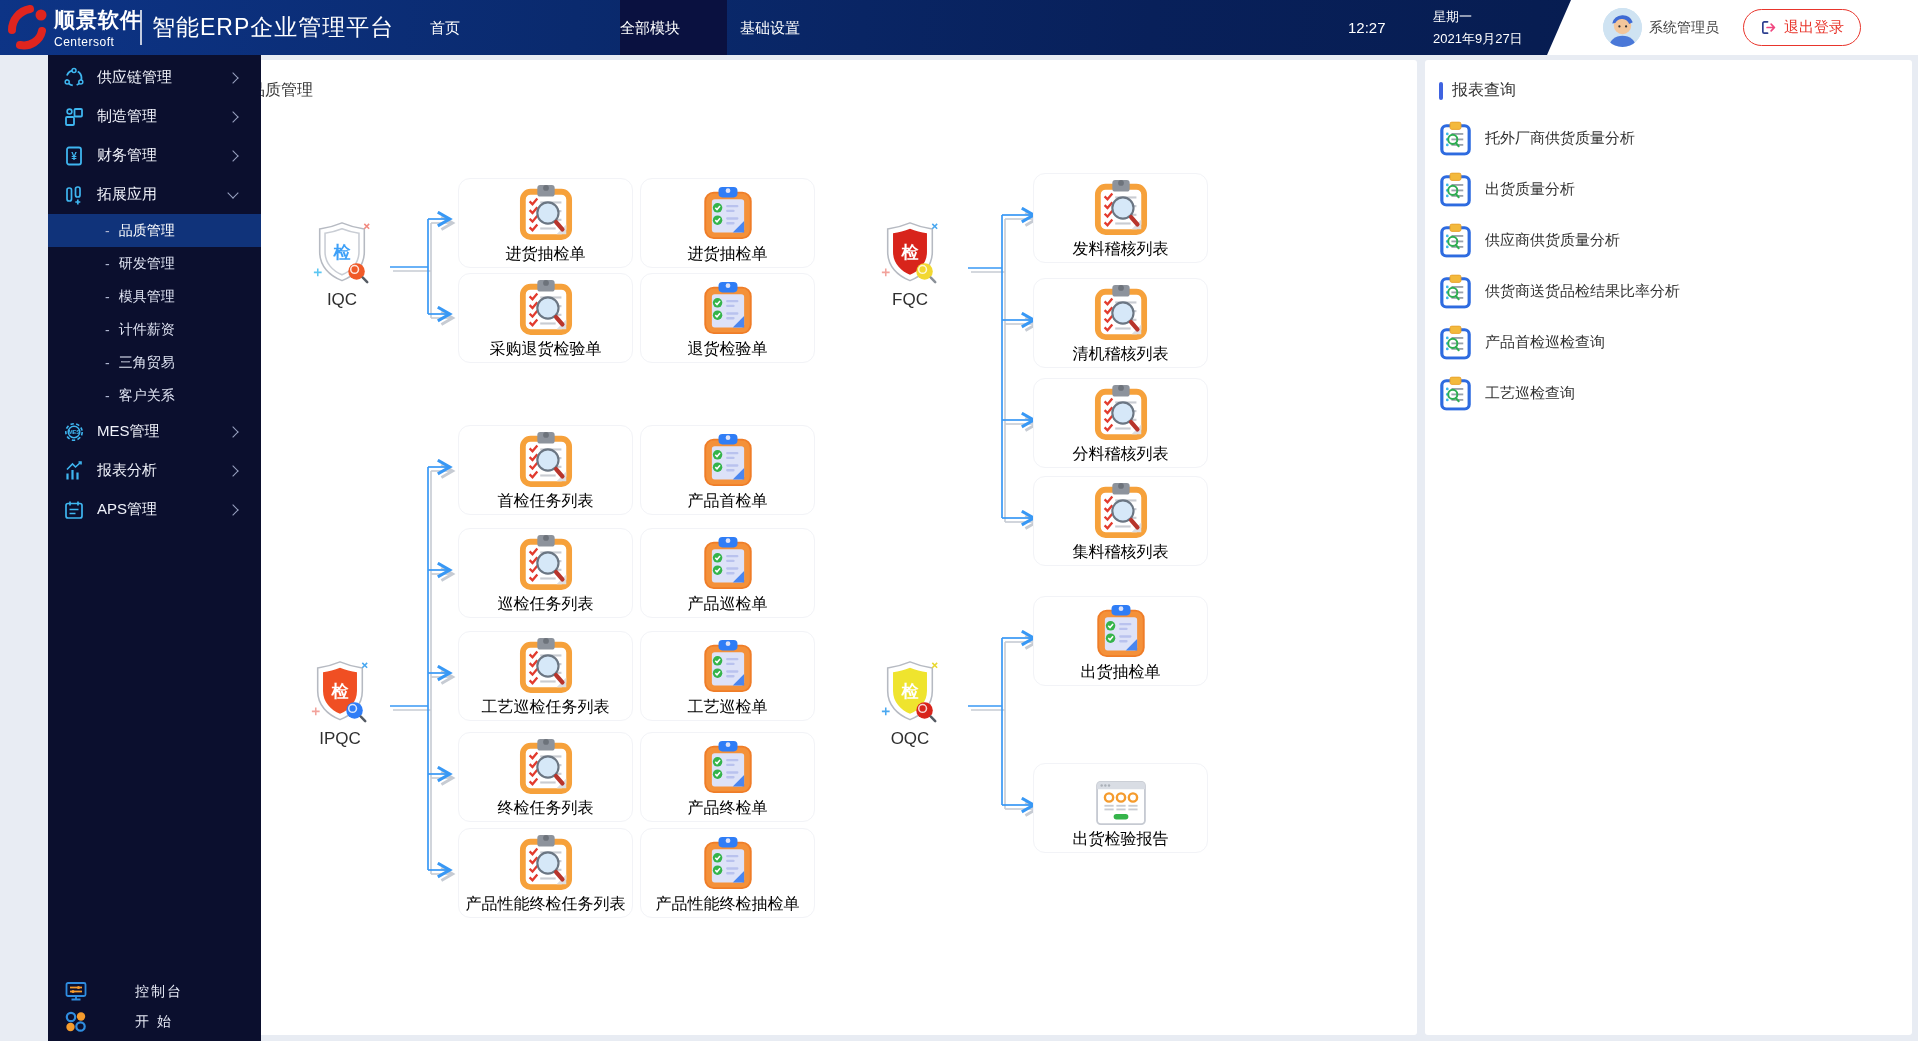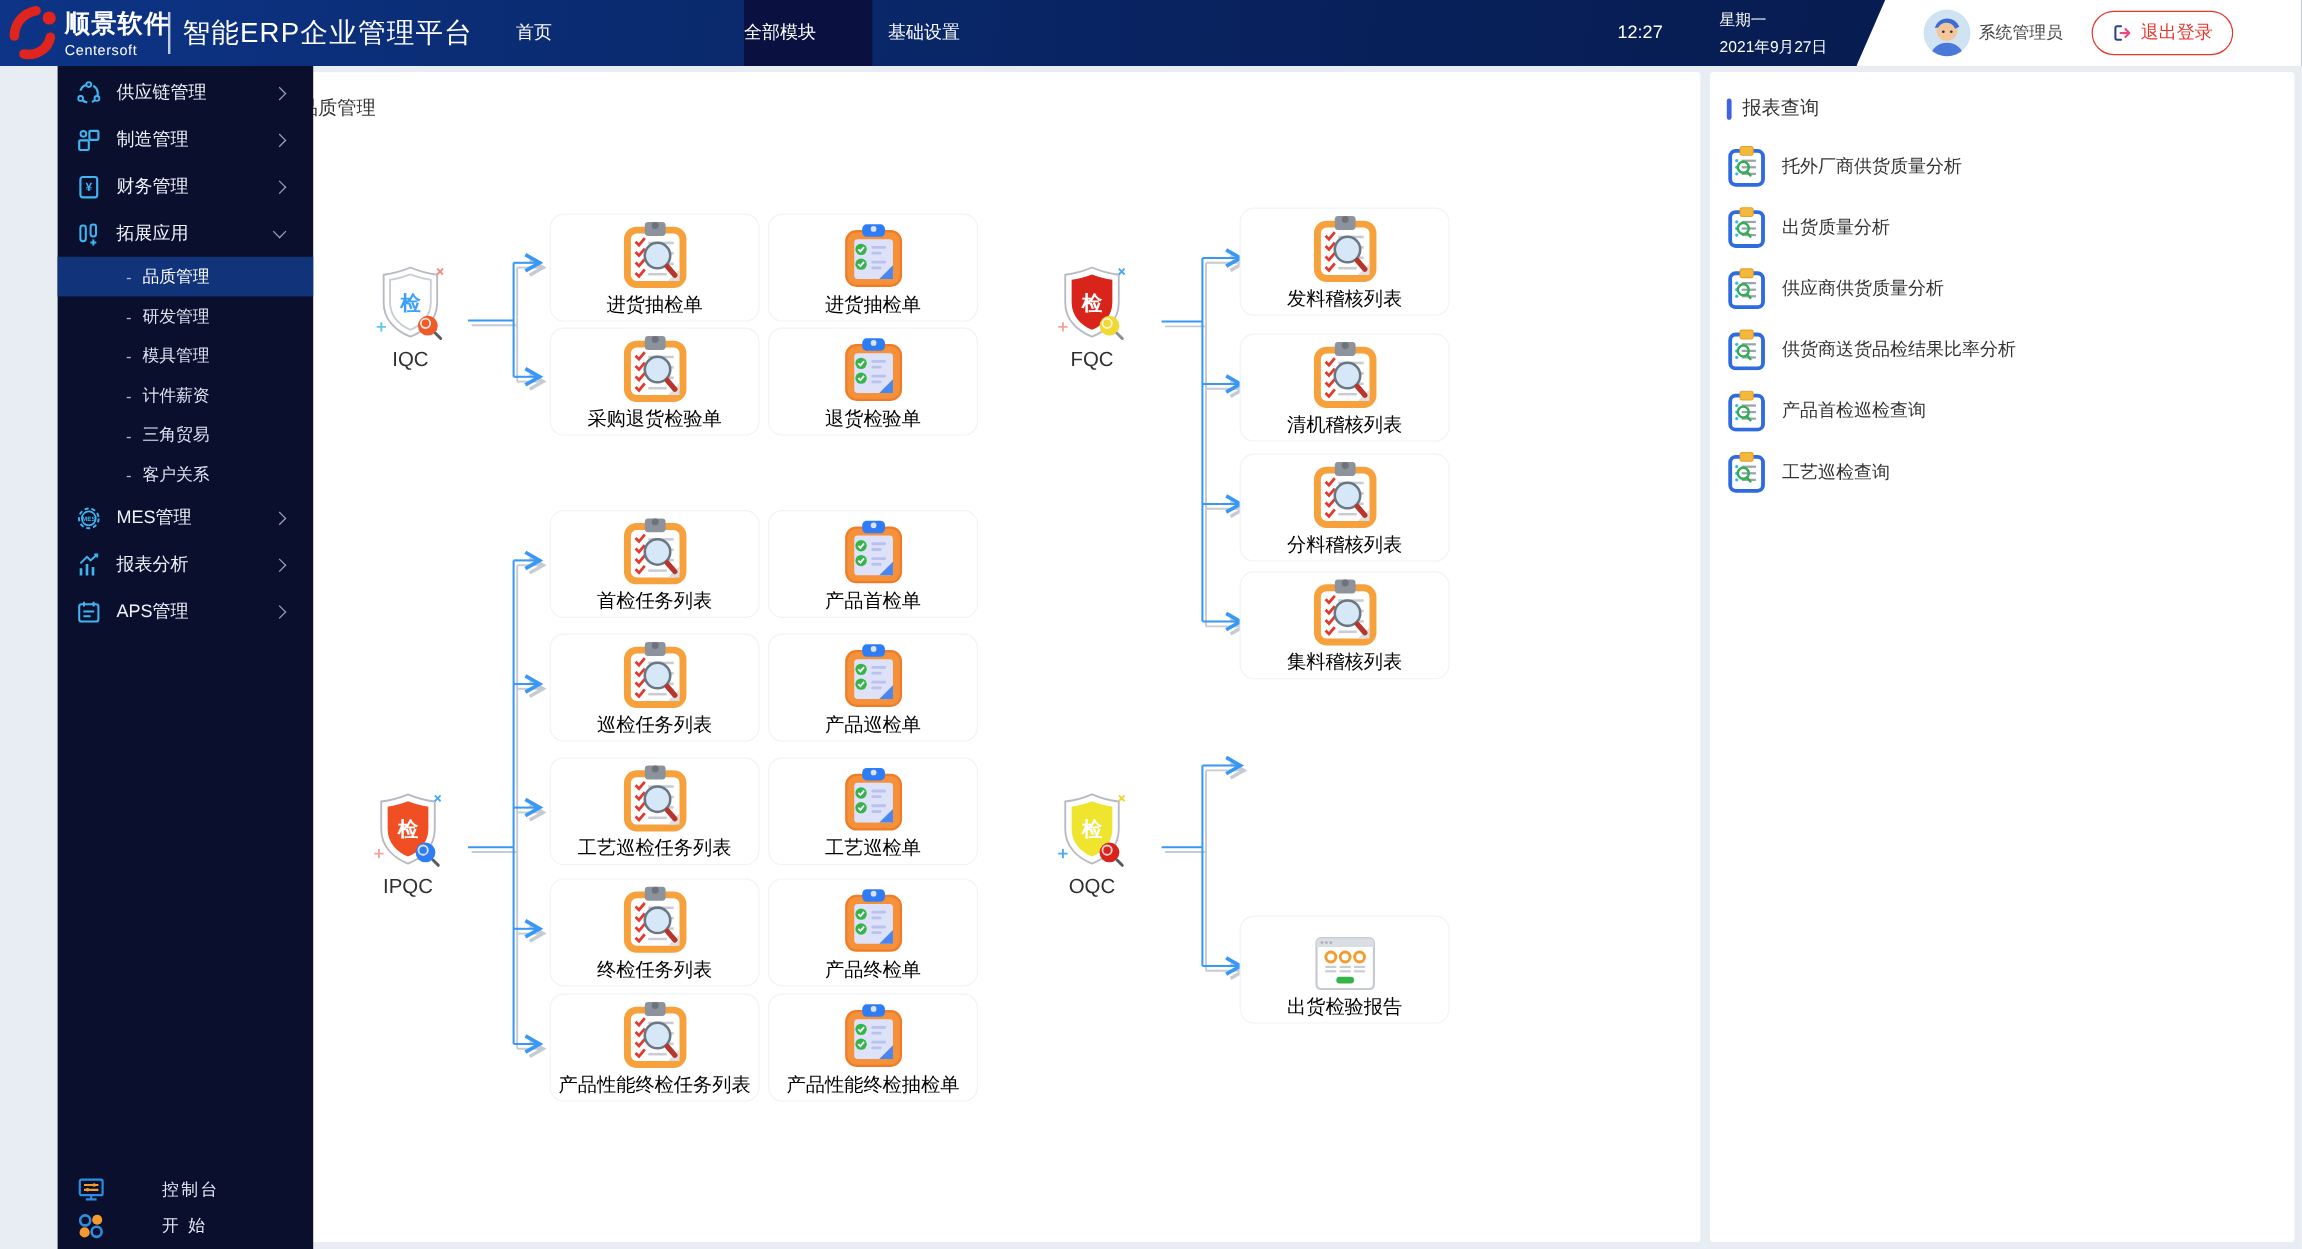--- a/index.html
+++ b/index.html
@@ -608,20 +608,28 @@
       </div>
       <div class="fnode" style="left:418px;top:768px">
         <span class="ni">
             <svg class="i-form" viewBox="0 0 52 58">
               <use href="#icon-form"></use>
             </svg>
           </span>
         <span class="nl">产品性能终检抽检单</span>
       </div>
 
+      <div class="fnode" style="left:811px;top:536px">
+        <span class="ni">
+            <svg class="i-form" viewBox="0 0 52 58">
+              <use href="#icon-form"></use>
+            </svg>
+          </span>
+        <span class="nl">出货抽检单</span>
+      </div>
       <div class="fnode" style="left:811px;top:703px">
         <span class="ni">
             <svg class="i-window" viewBox="0 0 56 50">
               <use href="#icon-window"></use>
             </svg>
           </span>
         <span class="nl">出货检验报告</span>
       </div>
 
     </div>

